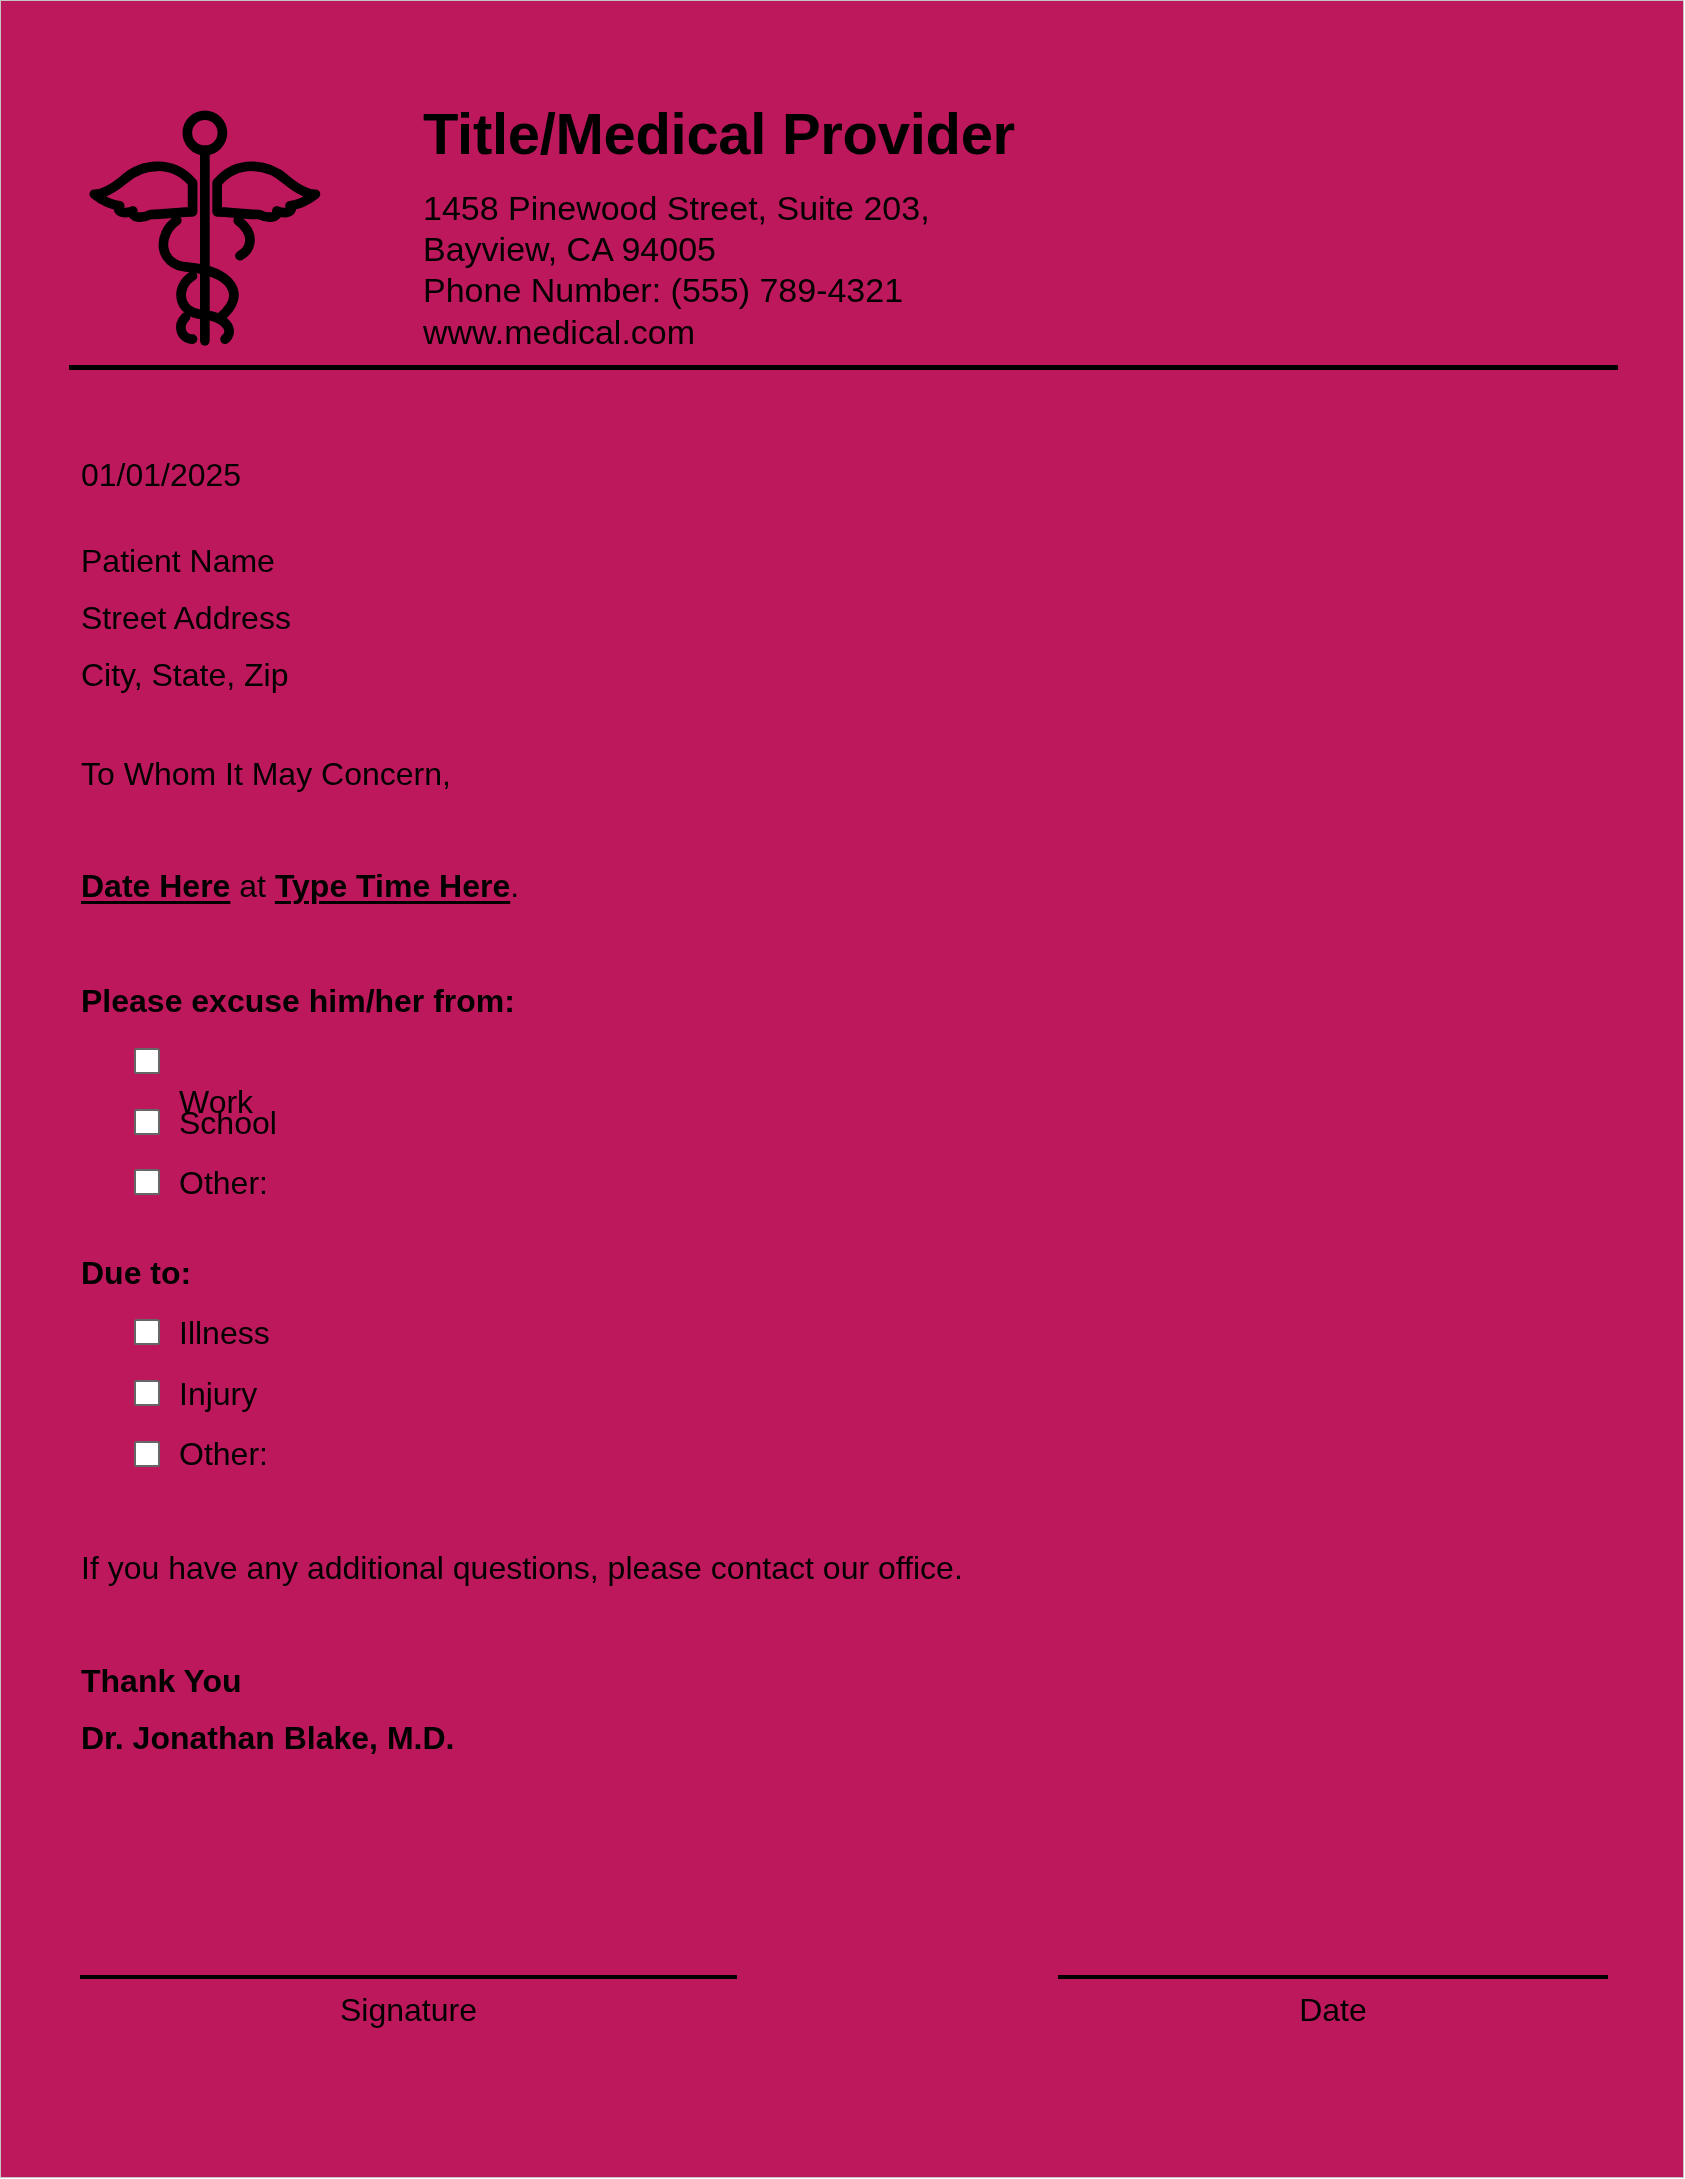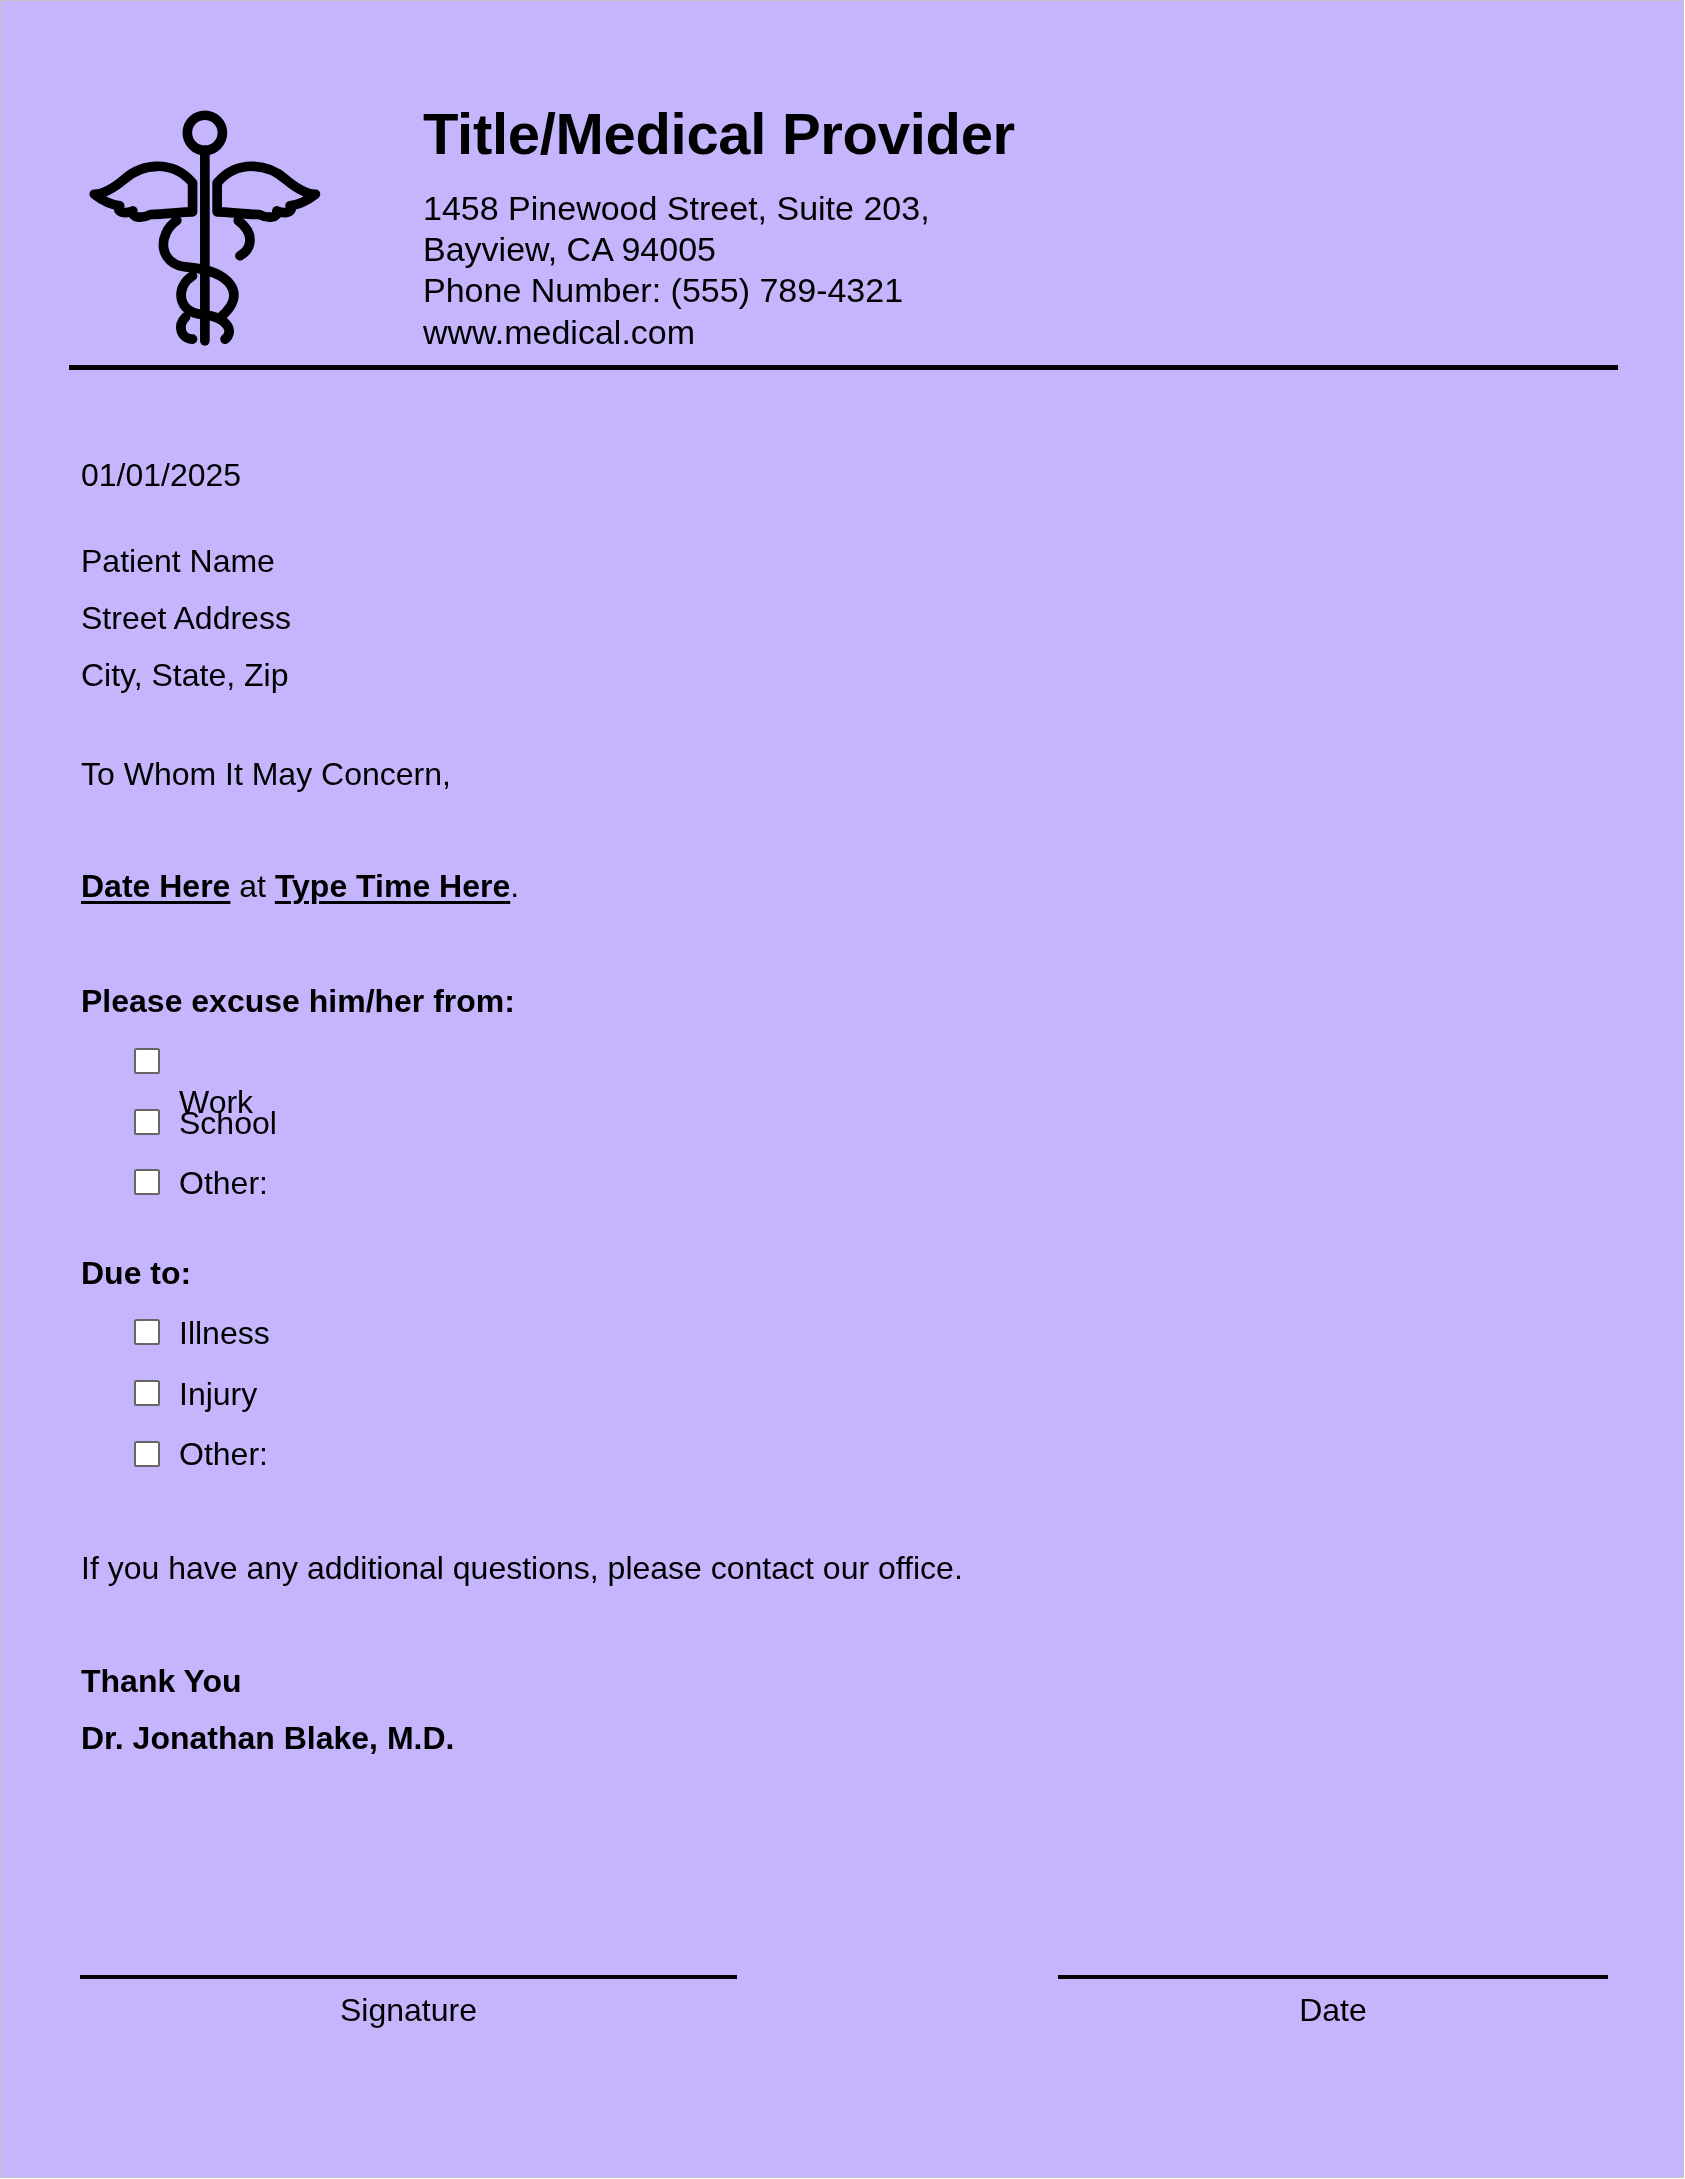--- a/index.html
+++ b/index.html
@@ -1,19 +1,19 @@
 <!DOCTYPE html>
 <html style="font-size:14px"><head>
 <meta charset="utf-8">
 <style>
   html, body { margin: 0; padding: 0; background: #ffffff; }
   body { width: 1685px; height: 2180px; position: relative; overflow: hidden; }
   .page {
     position: absolute; left: 0; top: 0; width: 1682px; height: 2176px;
-    border: 1.8px solid #c4c4c4; background: #c4b5fd;
+    border: 1.8px solid #c4c4c4; background: #be185d;
     font-family: "Liberation Sans", "DejaVu Sans", sans-serif; color: #000;
   }
   .abs { position: absolute; white-space: nowrap; }
   .logo { position: absolute; left: 88px; top: 101px; width: 237px; height: 246px; }
   .title { left: 422px; top: 98px; font-size: 58px; font-weight: bold; line-height: 70px; letter-spacing: -0.3px; }
   .addr { left: 422px; font-size: 34px; line-height: 41px; }
   .rule { position: absolute; left: 68px; top: 364px; width: 1549px; height: 5.3px; background: #000; }
   .body-text { font-size: 32px; line-height: 39px; }
   .l91 { left: 80px; }
   .bold { font-weight: bold; }

